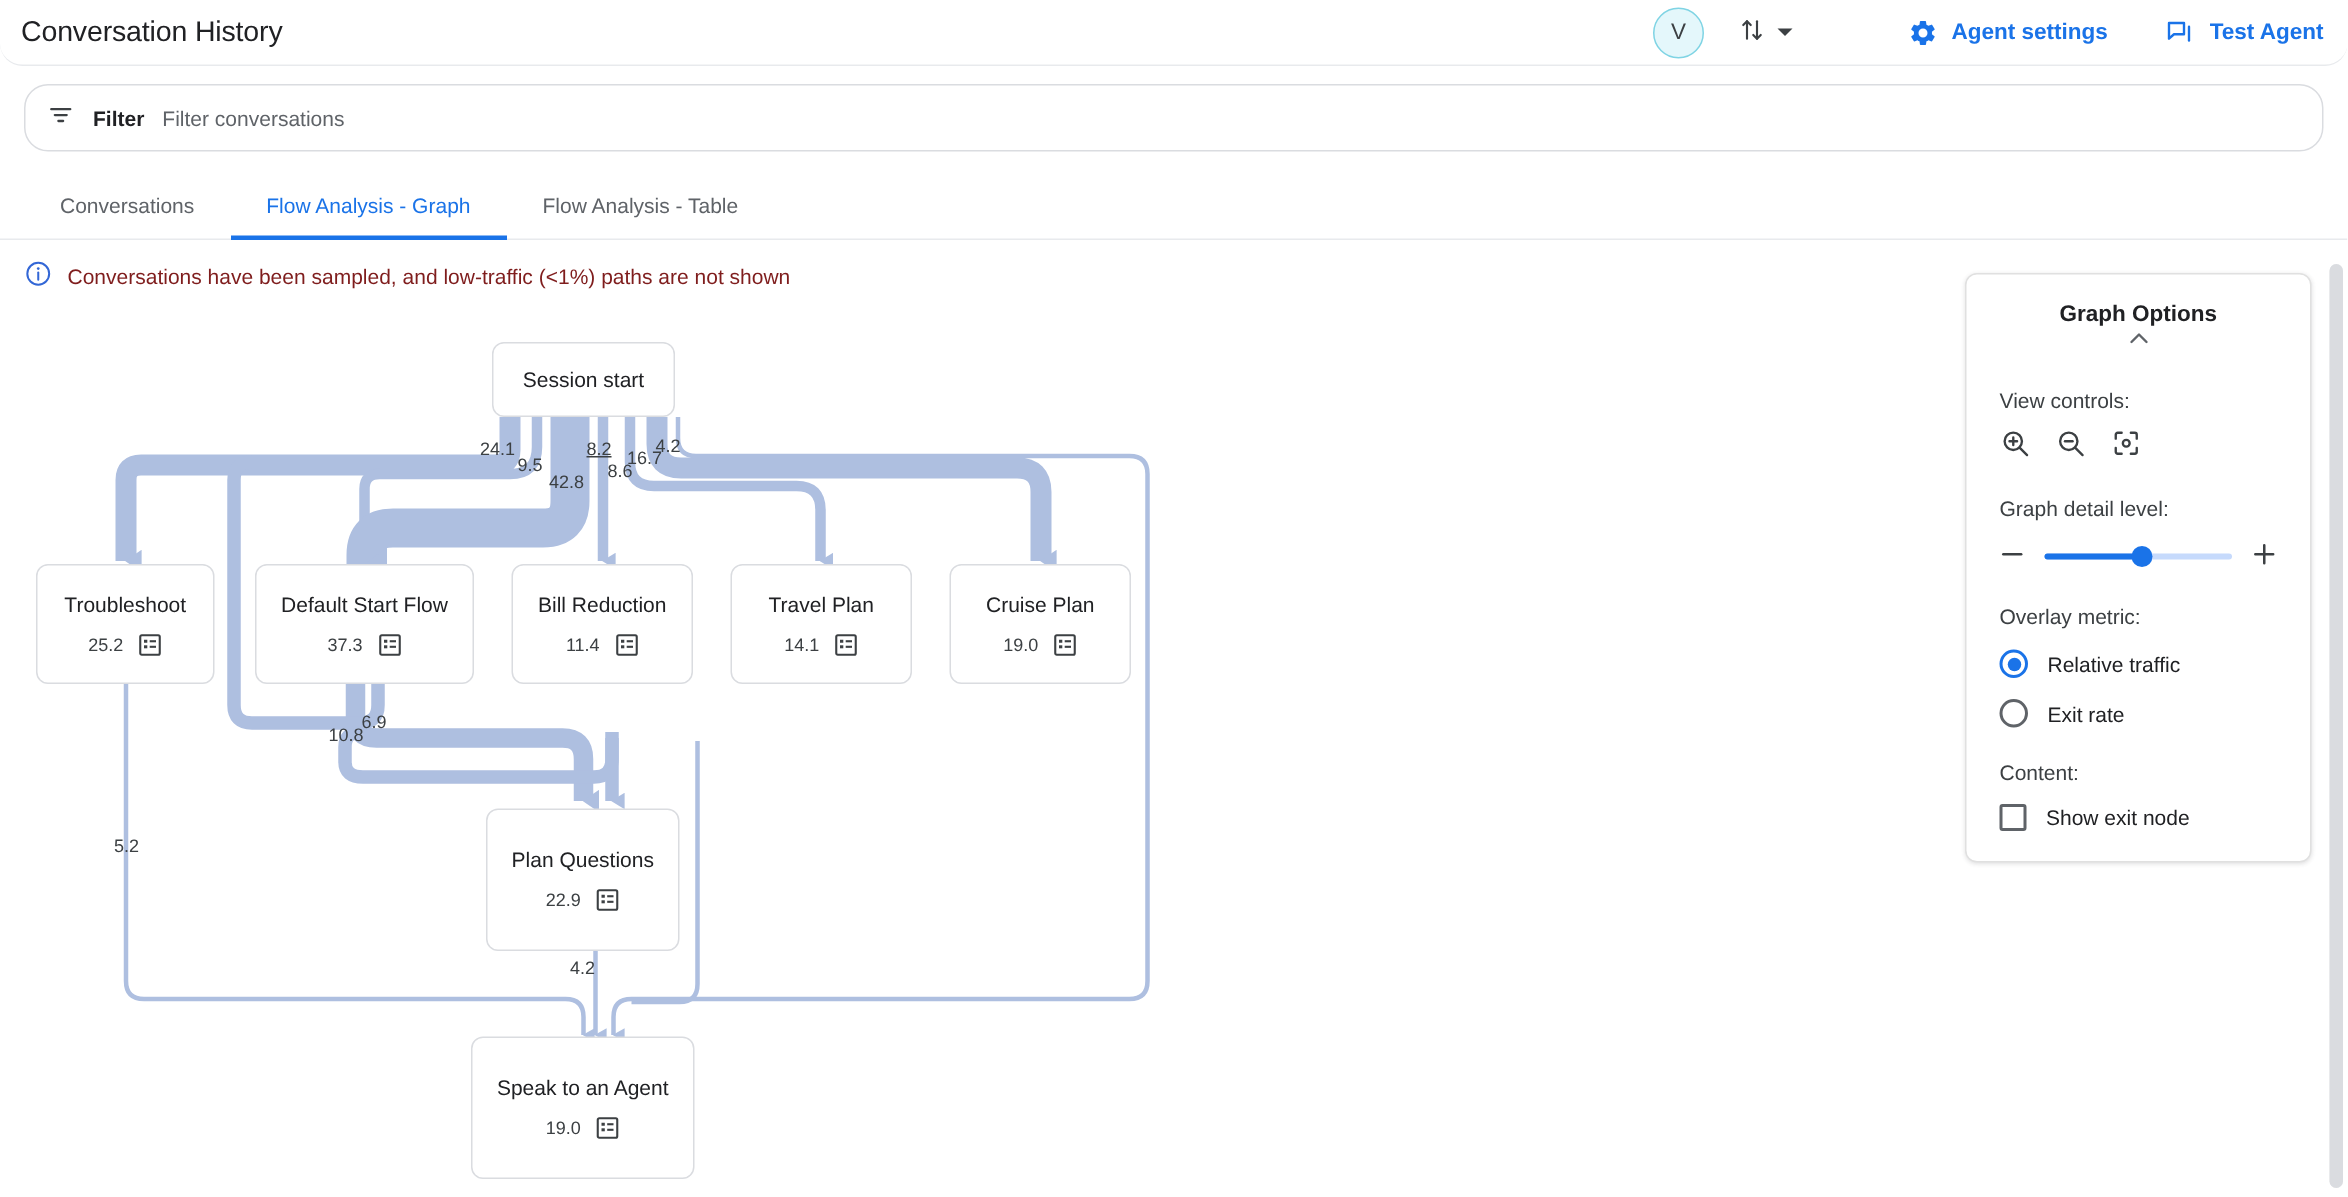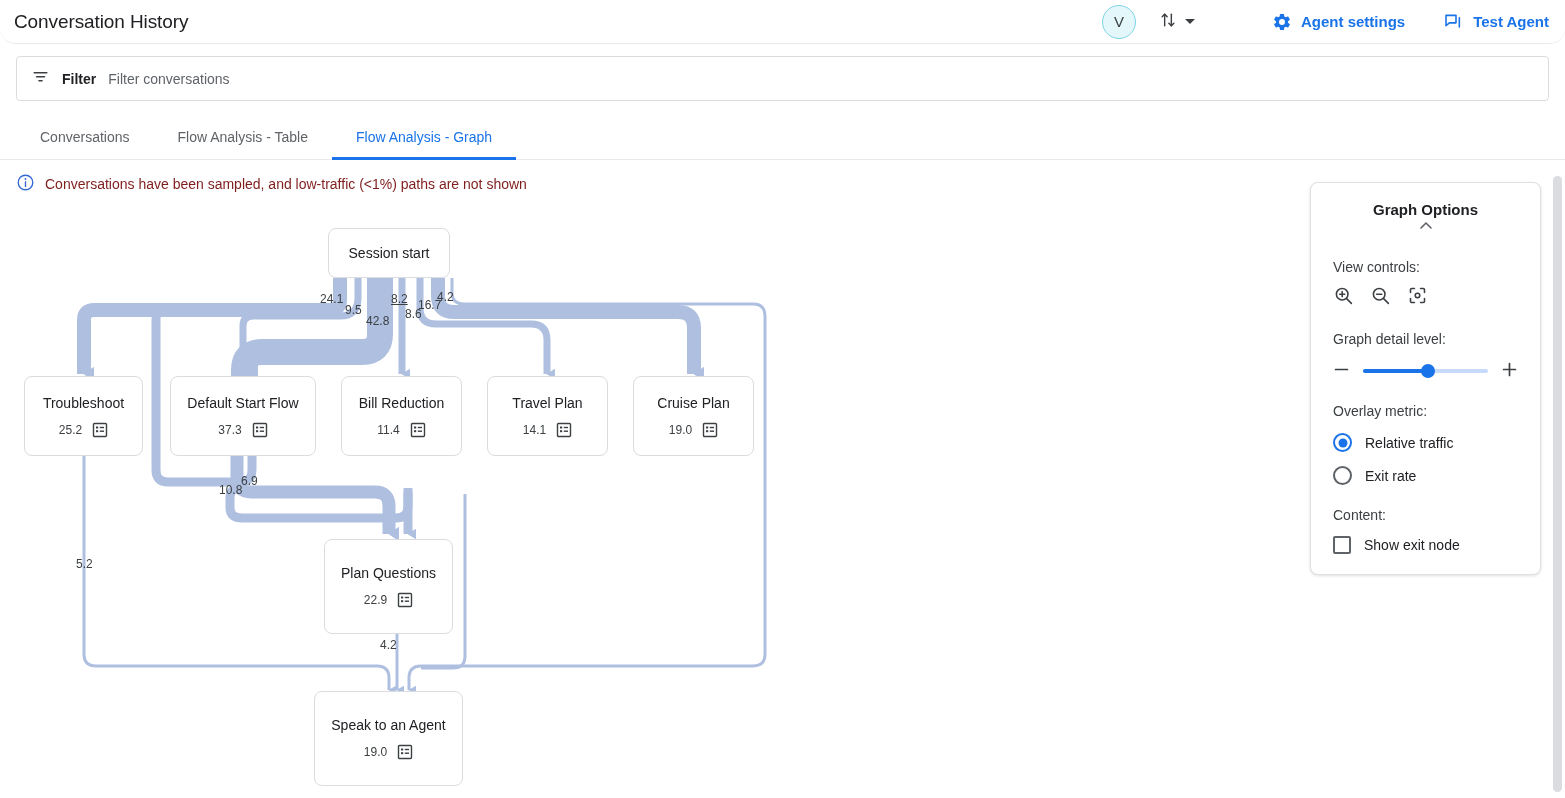--- a/index.html
+++ b/index.html
@@ -35,21 +35,21 @@
   .hdr-action {
     display:flex; align-items:center; gap:9px;
     color:#1a73e8; font-size:15px; font-weight:bold;
     margin-left:38px; cursor:pointer; white-space:nowrap;
   }
   .hdr-action svg { display:block; }
 
   
   .filter-wrap { padding:12px 16px 0 16px; }
   .filter-bar {
-    height:45px; border:1px solid #dadce0; border-radius:4px;
+    height:45px; border:1px solid #dadce0; border-radius:16px;
     display:flex; align-items:center; padding:0 14px; gap:12px;
     background:#fff;
   }
   .filter-label { font-weight:bold; font-size:14px; color:#202124; }
   .filter-placeholder { color:#5f6368; font-size:14px; }
 
   
   .tabs {
     display:flex; align-items:flex-end; gap:0;
     padding:0 16px; height:45px;
@@ -213,22 +213,22 @@
           <path d="M10 16h4"></path>
       </svg>
     </span>
     <span class="filter-label">Filter</span>
     <span class="filter-placeholder">Filter conversations</span>
   </div>
 </div>
 
 <div class="tabs">
   <div class="tab">Conversations</div>
+  <div class="tab active">Flow Analysis - Graph</div>
   <div class="tab">Flow Analysis - Table</div>
-  <div class="tab active">Flow Analysis - Graph</div>
 </div>
 
 <div class="info-banner">
   <span>
     <svg width="19" height="19" viewBox="0 0 24 24" fill="none" stroke="#3367d6" stroke-width="1.7">
       <circle cx="12" cy="12" r="9.2"></circle>
       <path d="M12 11v6" stroke-linecap="round"></path>
       <circle cx="12" cy="7.6" r="1.15" fill="#3367d6" stroke="none"></circle>
     </svg>
   </span>

